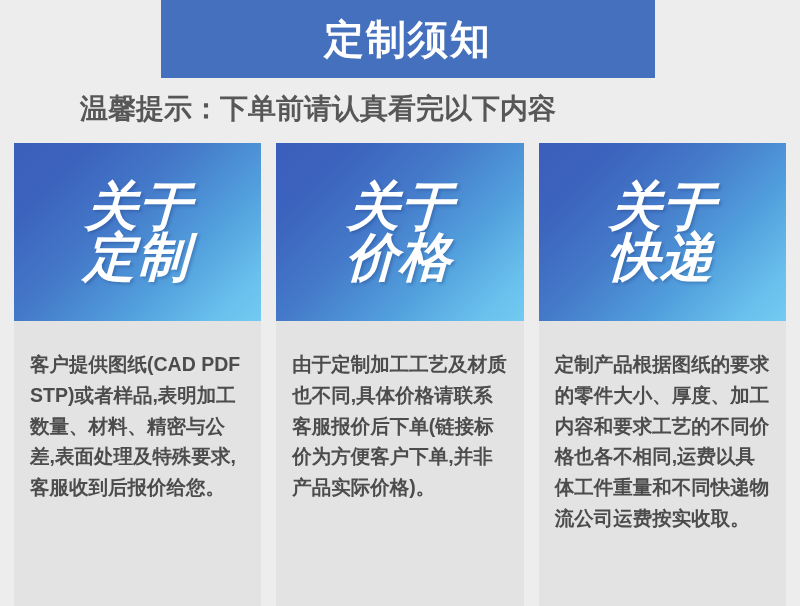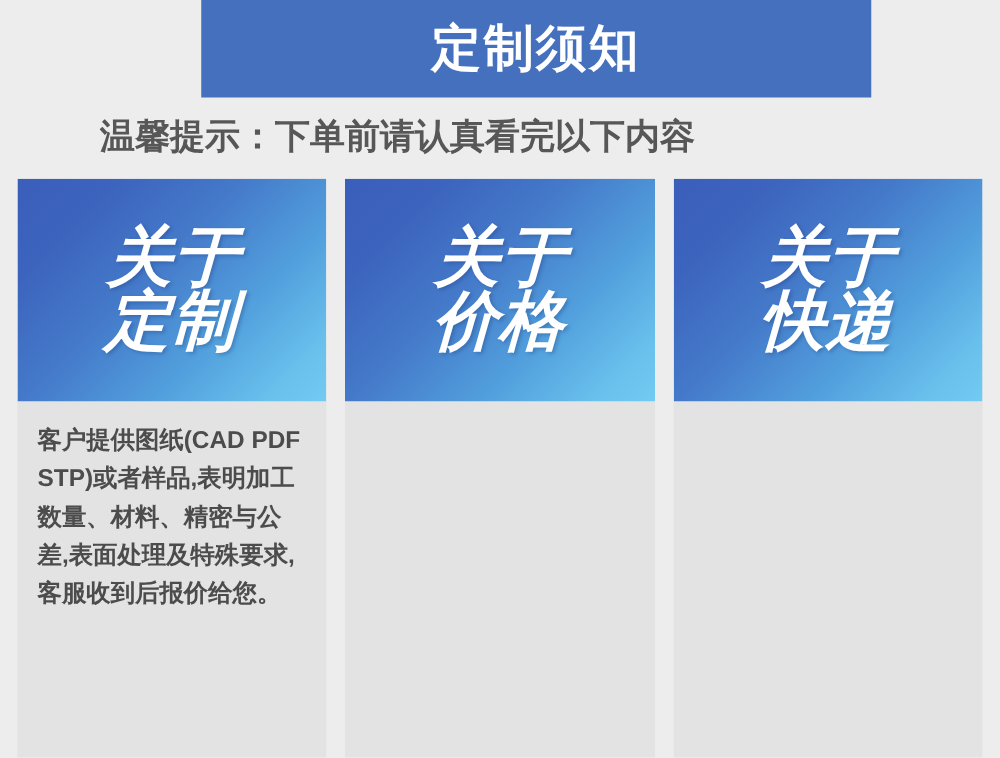--- a/index.html
+++ b/index.html
@@ -18,21 +18,21 @@
     width: 800px;
     height: 606px;
     background: #ededed;
   }
 
   
   .banner {
     position: absolute;
     left: 161px;
     top: 0px;
-    width: 536px;
+    width: 494px;
     height: 78px;
     background: #4470bd;
     display: flex;
     align-items: center;
     justify-content: center;
   }
   .banner-title {
     color: #ffffff;
     font-size: 40px;
     font-weight: bold;
@@ -103,20 +103,21 @@
   .card-body {
     flex: 1 1 auto;
     background: #e3e3e3;
     padding: 16px 14px 10px 16px;
     color: #4c4c4c;
     font-size: 19.5px;
     font-weight: bold;
     line-height: 1.58;
     letter-spacing: 0px;
     word-break: break-all;
+    margin-top: 12px;
   }
 </style>
 </head>
 <body>
 
 <div class="page">
 
   <div class="banner">
     <div class="banner-title">定制须知</div>
   </div>
@@ -135,25 +136,27 @@
       <div class="card-body">客户提供图纸(CAD PDF STP)或者样品,表明加工数量、材料、精密与公差,表面处理及特殊要求,客服收到后报价给您。</div>
     </div>
 
     <div class="card">
       <div class="card-header">
         <div class="card-header-text">
           <span class="l1">关于</span>
           <span class="l2">价格</span>
         </div>
       </div>
+      <div class="card-body">由于定制加工工艺及材质也不同,具体价格请联系客服报价后下单(链接标价为方便客户下单,并非产品实际价格)。</div>
     </div>
 
     <div class="card">
       <div class="card-header">
         <div class="card-header-text">
           <span class="l1">关于</span>
           <span class="l2">快递</span>
         </div>
       </div>
+      <div class="card-body">定制产品根据图纸的要求的零件大小、厚度、加工内容和要求工艺的不同价格也各不相同,运费以具体工件重量和不同快递物流公司运费按实收取。</div>
     </div>
 
   </div>
 </div>
 
 </body></html>

